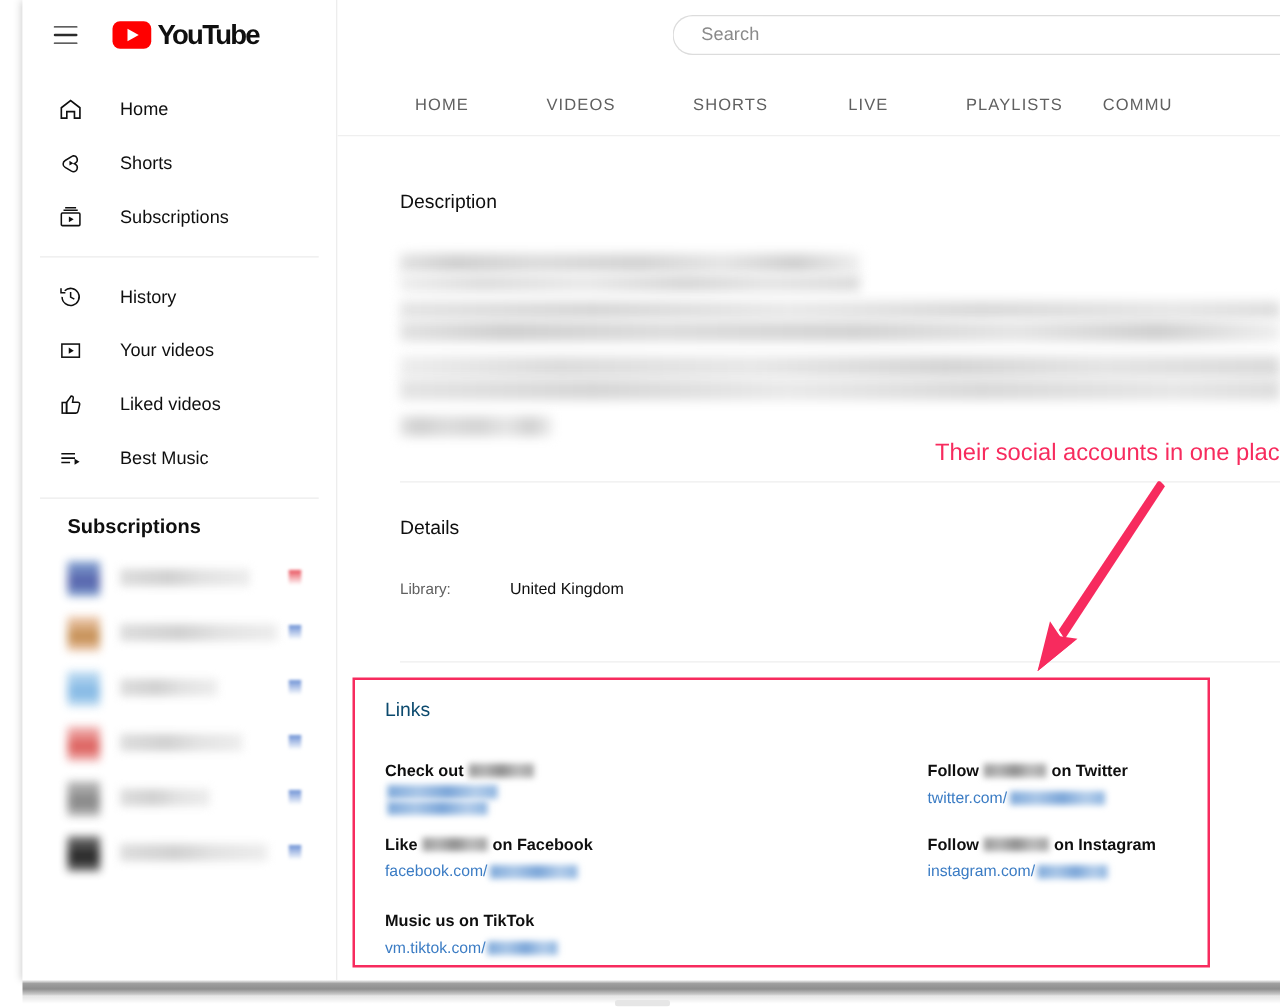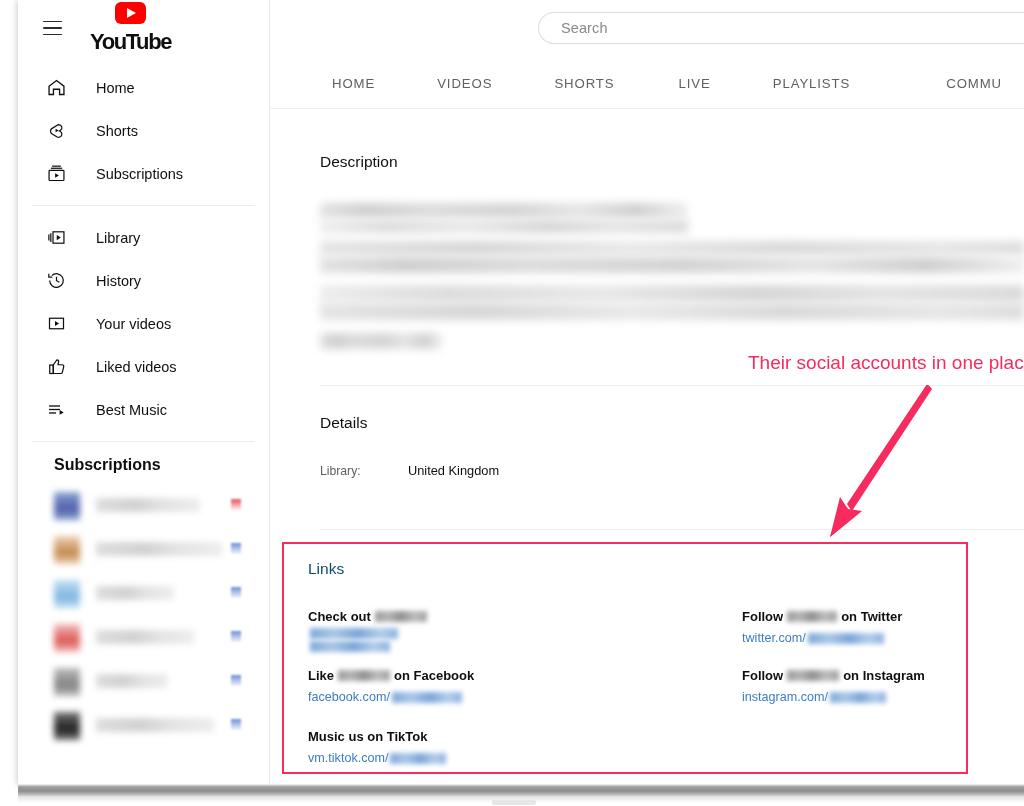--- a/index.html
+++ b/index.html
@@ -62,21 +62,20 @@
     background: #2b2b2b;
     border-radius: 1px;
   }
 
   #yt-logo {
     display: flex;
     align-items: center;
     gap: 5px;
     margin-left: 18px;
     cursor: pointer;
-    flex-direction: column;
   }
   #yt-play {
     width: 31px; height: 22px;
     background: #ff0000;
     border-radius: 6px;
     display: flex; align-items: center; justify-content: center;
   }
   #yt-play .tri {
     width: 0; height: 0;
     border-left: 9px solid #ffffff;
@@ -189,21 +188,21 @@
     letter-spacing: 0.9px;
     color: #606060;
     cursor: pointer;
     white-space: nowrap;
   }
   #tab-home     { margin-left: 62px; }
   #tab-videos   { margin-left: 62px; }
   #tab-shorts   { margin-left: 62px; }
   #tab-live     { margin-left: 64px; }
   #tab-playlists{ margin-left: 62px; }
-  #tab-community{ margin-left: 96px; }
+  #tab-community{ margin-left: 32px; }
 
   #tabs-divider {
     position: absolute;
     left: 0; top: 108px;
     width: 754px; height: 1px;
     background: #efefef;
   }
 
   
   #desc-heading {
@@ -393,31 +392,20 @@
             </svg>
           </span>
           <span class="lbl">Subscriptions</span>
         </div>
       </div>
 
       <div class="nav-divider"></div>
 
       <div class="nav-section">
 
-        <div class="nav-item">
-          <span class="ico">
-            <svg width="21" height="21" viewBox="0 0 24 24" fill="none" stroke="#0f0f0f" stroke-width="1.4">
-              <rect x="8" y="5.5" width="12.5" height="13"></rect>
-              <line x1="5.5" y1="7" x2="5.5" y2="17"></line>
-              <line x1="3.3" y1="8.6" x2="3.3" y2="15.4"></line>
-              <path d="M12.3 9v6l4.6-3z" fill="#0f0f0f" stroke="none"></path>
-            </svg>
-          </span>
-          <span class="lbl">Library</span>
-        </div>
 
         <div class="nav-item">
           <span class="ico">
             <svg width="21" height="21" viewBox="0 0 24 24" fill="none" stroke="#0f0f0f" stroke-width="1.4">
               <path d="M4.2 12a7.8 7.8 0 1 0 2.4-5.6"></path>
               <polyline points="3.2,4.2 3.2,8.2 7.2,8.2"></polyline>
               <polyline points="12,7.6 12,12.2 15.4,14.1"></polyline>
             </svg>
           </span>
           <span class="lbl">History</span>

